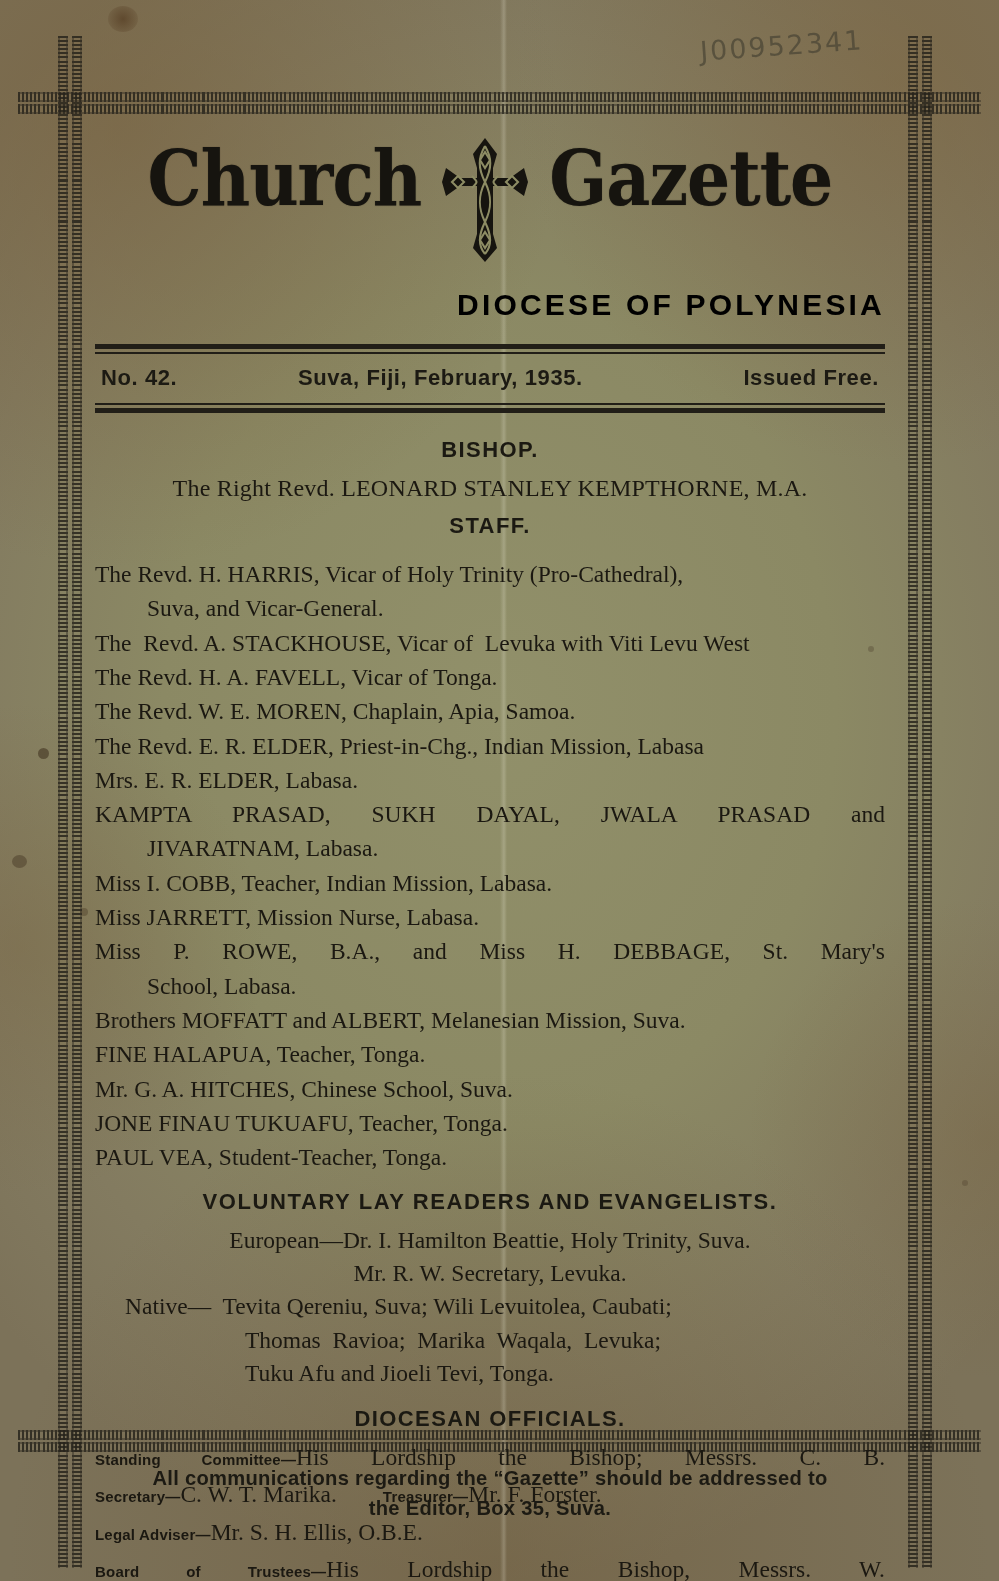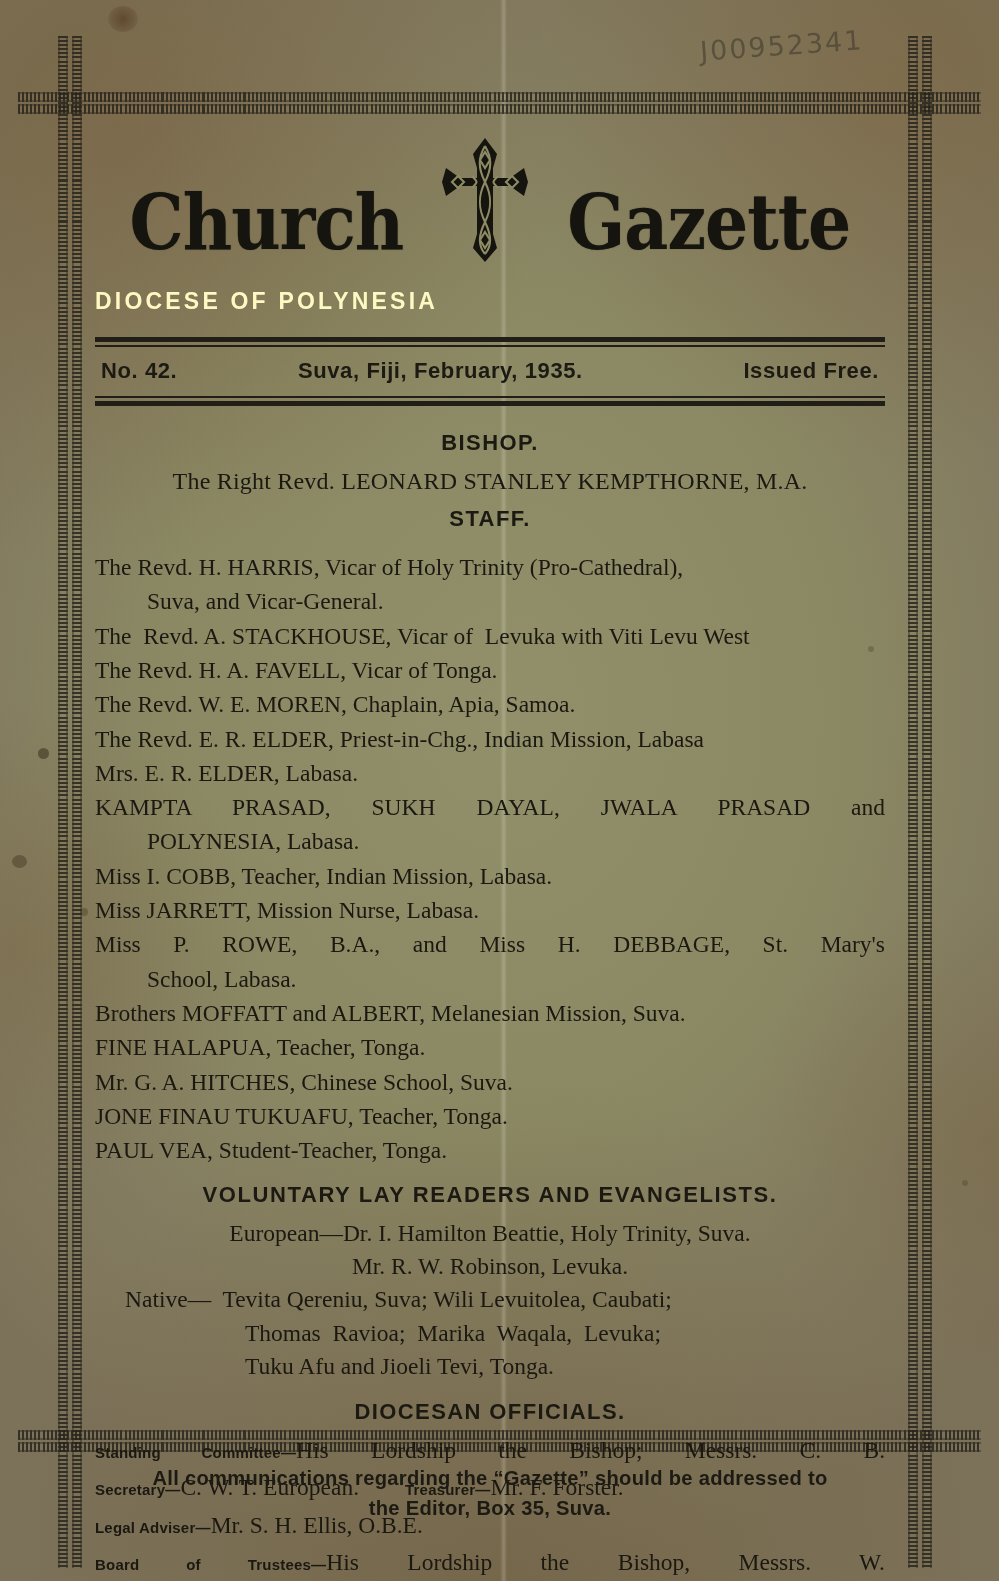--- a/index.html
+++ b/index.html
@@ -69,39 +69,39 @@
   .lad-v:before{left:0;} .lad-v:after{right:0;}
 
   
   #content{
     position:absolute;left:95px;top:120px;width:790px;
     color:#1d1b14;
   }
 
   
   #masthead{
-    display:flex;align-items:flex-end;justify-content:center;
-    gap:36px;margin-top:18px;
+    display:flex;align-items:flex-start;justify-content:center;
+    gap:18px;margin-top:18px;
   }
   .mast-word{
     font-family:"DejaVu Serif",serif;
     font-weight:700;
     font-size:68px;
     letter-spacing:-1px;
     color:#16140f;
     font-style:normal;
     transform:scaleY(1.12);
     text-shadow:0 0 1px rgba(20,18,12,.5);
   }
   #cross-wrap{width:92px;display:flex;justify-content:center;}
   #subtitle{
-    text-align:left;margin-top:26px;
-    font-family:"Liberation Sans",sans-serif;
-    font-weight:700;font-size:23px;letter-spacing:3.2px;
-    color:#fef9c3;
+    text-align:right;margin-top:26px;
+    font-family:"Liberation Sans",sans-serif;
+    font-weight:700;font-size:30px;letter-spacing:3.2px;
+    color:#000000;
   }
 
   
   .dbl-rule{margin:0 auto;}
   .dbl-rule .thick{height:5px;background:#211e17;}
   .dbl-rule .gap{height:3px;}
   .dbl-rule .thin{height:2px;background:#211e17;}
 
   
   #issueline{
@@ -235,43 +235,43 @@
   <div class="sec-head tight">STAFF.</div>
   <div id="staff-list">
     <p class="ln">The Revd. H. HARRIS, Vicar of Holy Trinity (Pro-Cathedral),</p>
     <p class="ln ind">Suva, and Vicar-General.</p>
     <p class="ln">The  Revd. A. STACKHOUSE, Vicar of  Levuka with Viti Levu West</p>
     <p class="ln">The Revd. H. A. FAVELL, Vicar of Tonga.</p>
     <p class="ln">The Revd. W. E. MOREN, Chaplain, Apia, Samoa.</p>
     <p class="ln">The Revd. E. R. ELDER, Priest-in-Chg., Indian Mission, Labasa</p>
     <p class="ln">Mrs. E. R. ELDER, Labasa.</p>
     <p class="ln just">KAMPTA PRASAD, SUKH DAYAL, JWALA PRASAD and</p>
-    <p class="ln ind">POLYNESIA, Labasa.</p>
+    <p class="ln ind">JIVARATNAM, Labasa.</p>
     <p class="ln">Miss I. COBB, Teacher, Indian Mission, Labasa.</p>
     <p class="ln">Miss JARRETT, Mission Nurse, Labasa.</p>
     <p class="ln just">Miss P. ROWE, B.A., and Miss H. DEBBAGE, St. Mary's</p>
     <p class="ln ind">School, Labasa.</p>
     <p class="ln">Brothers MOFFATT and ALBERT, Melanesian Mission, Suva.</p>
     <p class="ln">FINE HALAPUA, Teacher, Tonga.</p>
     <p class="ln">Mr. G. A. HITCHES, Chinese School, Suva.</p>
     <p class="ln">JONE FINAU TUKUAFU, Teacher, Tonga.</p>
     <p class="ln">PAUL VEA, Student-Teacher, Tonga.</p>
   </div>
 
   <div class="sec-head wide" style="margin-top:16px;">VOLUNTARY LAY READERS AND EVANGELISTS.</div>
   <p class="ln c">European—Dr. I. Hamilton Beattie, Holy Trinity, Suva.</p>
-  <p class="ln c">Mr. R. W. Robinson, Levuka.</p>
+  <p class="ln c">Mr. R. W. Secretary, Levuka.</p>
   <p class="ln" style="padding-left:30px;">Native—  Tevita Qereniu, Suva; Wili Levuitolea, Caubati;</p>
   <p class="ln ind2">Thomas  Ravioa;  Marika  Waqala,  Levuka;</p>
   <p class="ln ind2">Tuku Afu and Jioeli Tevi, Tonga.</p>
 
   <div class="sec-head" style="margin-top:18px;">DIOCESAN OFFICIALS.</div>
   <div id="officials">
     <p class="ln just"><span class="lbl">Standing Committee—</span><span>His Lordship the Bishop; Messrs. C. B.</span></p>
-    <p class="ln"><span class="lbl">Secretary—</span><span>C. W. T. European.</span><span style="display:inline-block;width:46px;"></span><span class="lbl">Treasurer—</span><span>Mr. F. Forster.</span></p>
+    <p class="ln"><span class="lbl">Secretary—</span><span>C. W. T. Marika.</span><span style="display:inline-block;width:46px;"></span><span class="lbl">Treasurer—</span><span>Mr. F. Forster.</span></p>
     <p class="ln"><span class="lbl">Legal Adviser—</span><span>Mr. S. H. Ellis, O.B.E.</span></p>
     <p class="ln just"><span class="lbl">Board of Trustees—</span><span>His Lordship the Bishop, Messrs. W.</span></p>
 
   </div>
 
 </div>
 
 <div id="footer">
   <div>All communications regarding the “Gazette” should be addressed to</div>
   <div>the Editor, Box 35, Suva.</div>

